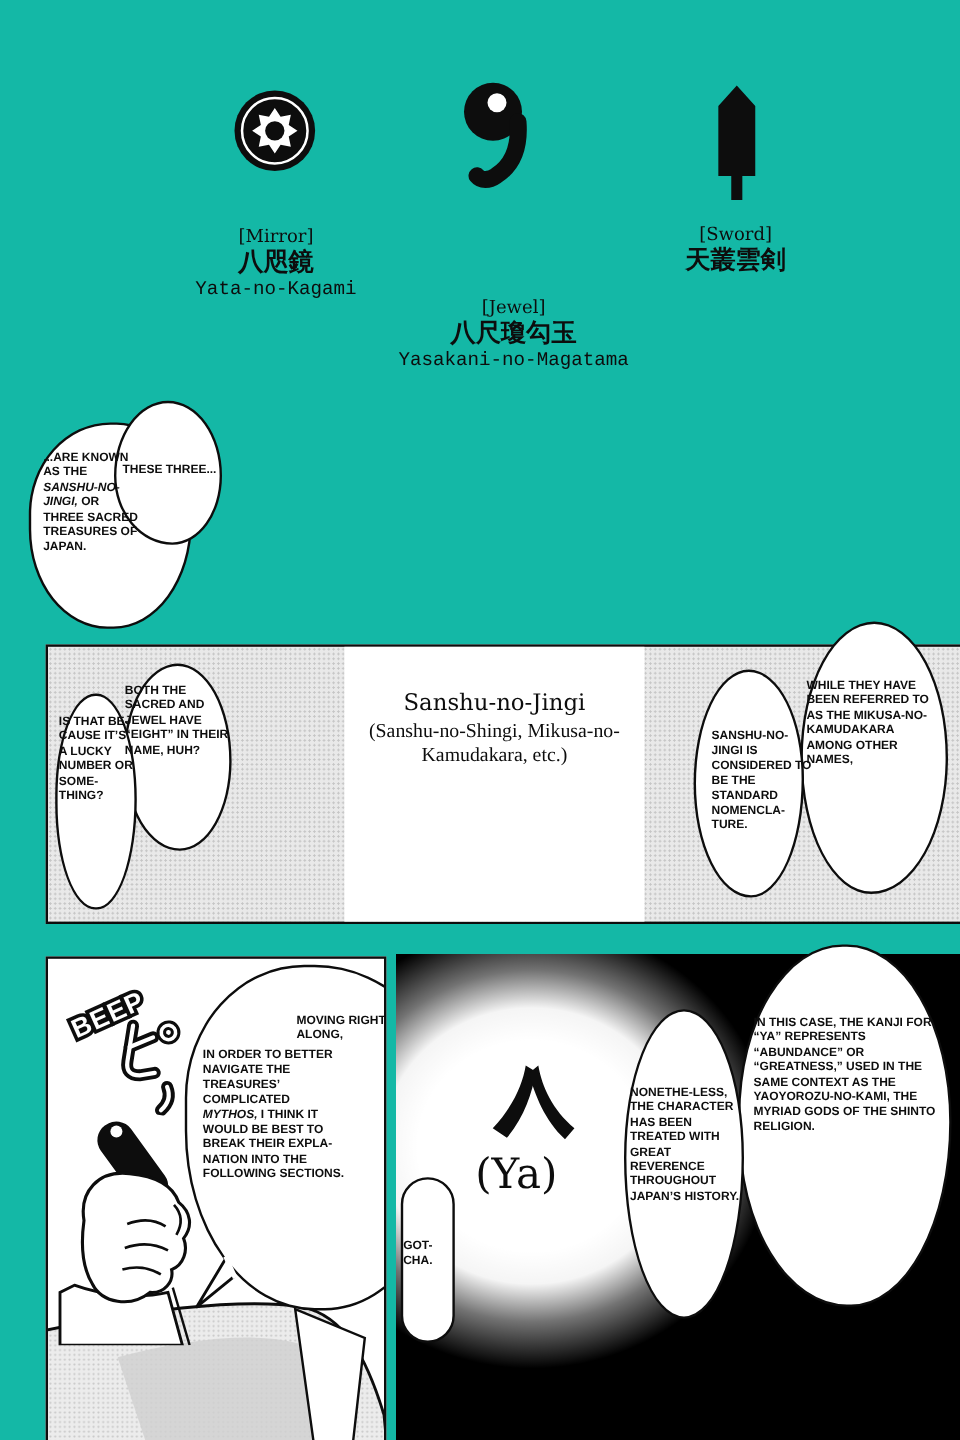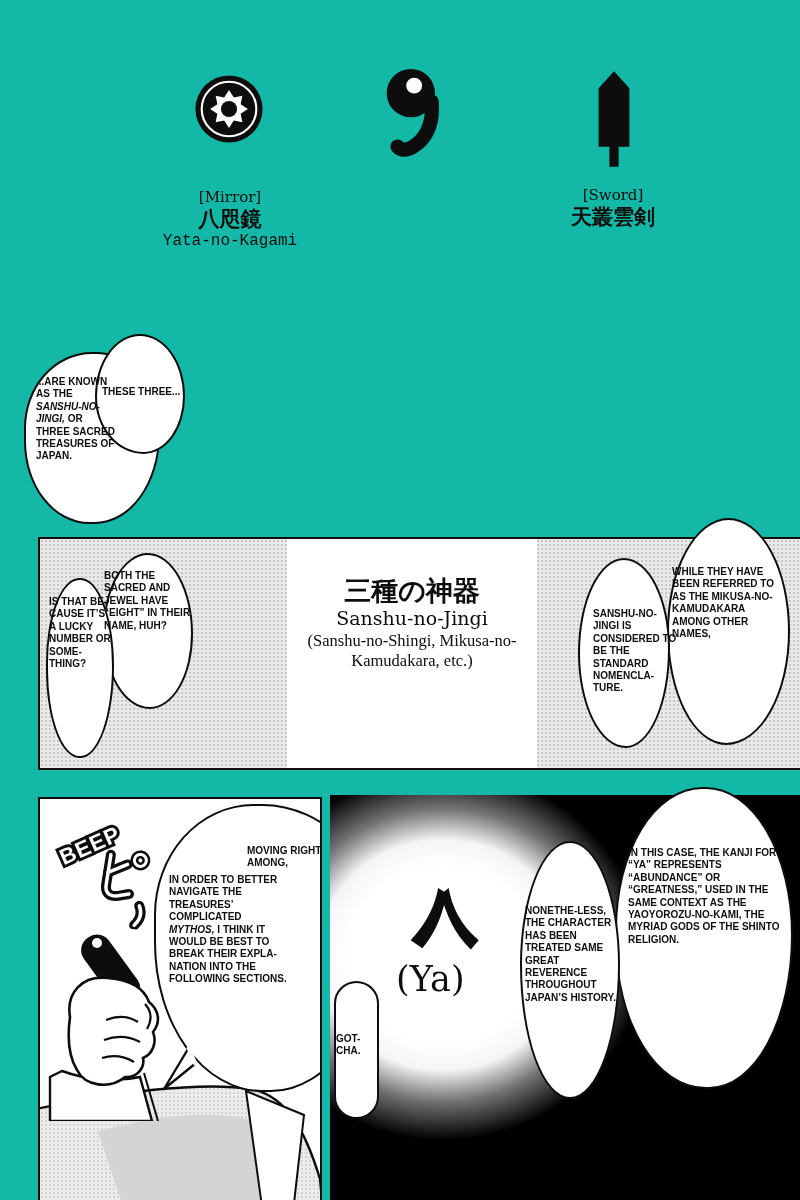--- a/index.html
+++ b/index.html
@@ -43,20 +43,25 @@
     <div class="lbl-bracket">[Mirror]</div>
     <div class="lbl-kanji">八咫鏡</div>
     <div class="lbl-romaji">Yata-no-Kagami</div>
   </div>
 
   <svg class="abs" style="left:380px;top:62px;" width="60" height="104" viewBox="0 0 72 110" aria-label="八尺瓊勾玉">
     <circle cx="37" cy="30" r="29" fill="#0d0d0d"></circle>
     <path d="M 62 40 C 64 66 56 84 40 94 C 33 99 25 99 21 94" fill="none" stroke="#0d0d0d" stroke-width="17" stroke-linecap="round"></path>
     <circle cx="41" cy="21" r="9.5" fill="#fff"></circle>
   </svg>
+  <div class="lblgroup" style="left:303px;top:247px;width:250px;">
+    <div class="lbl-bracket">[Jewel]</div>
+    <div class="lbl-kanji">八尺瓊勾玉</div>
+    <div class="lbl-romaji">Yasakani-no-Magatama</div>
+  </div>
 
   <svg class="abs" style="left:594px;top:60px;" width="40" height="118" viewBox="0 0 52 128" aria-label="天叢雲剣">
     <path d="M26 2 L46 24 L46 100 L32 100 L32 126 L20 126 L20 100 L6 100 L6 24 Z" fill="#0d0d0d"></path>
   </svg>
   <div class="lblgroup" style="left:488px;top:186px;width:250px;">
     <div class="lbl-bracket">[Sword]</div>
     <div class="lbl-kanji">天叢雲剣</div>
   </div>
 
   <div class="bubble" style="left:24px;top:352px;width:136px;height:172px;z-index:1;
@@ -64,21 +69,20 @@
   <div class="bubble" style="left:95px;top:334px;width:90px;height:120px;z-index:2;
               border-radius:50% 50% 46% 54% / 52% 52% 48% 48%;"></div>
   <div class="bt" style="left:102px;top:386px;width:80px;">THESE THREE...</div>
   <div class="bt" style="left:36px;top:376px;width:80px;">
     <span>...ARE KNOWN AS THE </span><i>SANSHU-NO-JINGI,</i><span> OR THREE SACRED TREASURES OF JAPAN.</span>
   </div>
 
   <div class="panel tone" style="left:38px;top:537px;width:766px;height:233px;">
     <div class="abs" style="left:247px;top:0;width:250px;height:100%;background:#fff;"></div>
     <div class="abs" style="left:252px;top:36px;width:240px;text-align:center;z-index:2;">
-      <div class="title-kanji">三種の神器</div>
       <div class="title-romaji">Sanshu-no-Jingi</div>
       <div class="title-alt">(Sanshu-no-Shingi, Mikusa-no-Kamudakara, etc.)</div>
     </div>
   </div>
 
   <div class="bubble" style="left:103px;top:553px;width:90px;height:156px;z-index:2;
               border-radius:50% 50% 48% 52% / 50% 52% 48% 50%;"></div>
   <div class="bubble" style="left:46px;top:578px;width:68px;height:180px;z-index:3;
               border-radius:50% 50% 50% 50% / 48% 50% 52% 50%;"></div>
   <div class="bt" style="left:104px;top:570px;width:88px;">BOTH THE SACRED AND JEWEL HAVE “EIGHT” IN THEIR NAME, HUH?</div>
@@ -140,21 +144,21 @@
       </g>
       <circle cx="48" cy="11" r="6" fill="none" stroke="#ffffff" stroke-width="3"></circle>
     </svg>
 
     <div class="bubble" style="left:114px;top:5px;width:225px;height:288px;z-index:3;
                 border-radius:46% 54% 50% 50% / 40% 46% 58% 54%;"></div>
     <svg class="abs" style="left:118px;top:248px;z-index:3;" width="40" height="44" viewBox="0 0 40 44">
       <path d="M 30 2 L 6 42 L 38 16" fill="#fff" stroke="#0d0d0d" stroke-width="2.4" stroke-linejoin="round"></path>
       <path d="M 30 0 L 38 18" stroke="#fff" stroke-width="4"></path>
     </svg>
-    <div class="bt" style="left:207px;top:46px;width:76px;">MOVING RIGHT AMONG,</div>
+    <div class="bt" style="left:207px;top:46px;width:76px;">MOVING RIGHT ALONG,</div>
     <div class="bt" style="left:129px;top:75px;width:118px;">
       <span>IN ORDER TO BETTER NAVIGATE THE TREASURES’ COMPLICATED </span><i>MYTHOS,</i><span> I THINK IT WOULD BE BEST TO BREAK THEIR EXPLA-NATION INTO THE FOLLOWING SECTIONS.</span>
     </div>
   </div>
 
   <div class="abs" style="left:330px;top:795px;width:470px;height:405px;background:#000;overflow:visible;">
     <div class="glow" style="z-index:1;"></div>
 
     <svg class="abs" style="left:78px;top:88px;z-index:2;" width="72" height="74" viewBox="0 0 110 110" aria-label="八">
       <path d="M 46 6 C 42 30 30 58 4 86 L 22 98 C 44 72 54 42 59 14 Z" fill="#0d0d0d"></path>
@@ -162,17 +166,17 @@
     </svg>
     <div class="abs serif" style="left:66px;top:164px;width:100px;text-align:left;font-size:35px;z-index:2;">(Ya)</div>
 
     <div class="bubble" style="left:4px;top:186px;width:45px;height:138px;z-index:3;border-radius:24px;"></div>
     <div class="bt" style="left:6px;top:238px;width:41px;">GOT-CHA.</div>
 
     <div class="bubble" style="left:285px;top:-8px;width:178px;height:302px;z-index:3;
                 border-radius:50% 50% 48% 52% / 48% 50% 52% 50%;"></div>
     <div class="bubble" style="left:190px;top:46px;width:100px;height:258px;z-index:4;
                 border-radius:50% 50% 50% 50% / 48% 48% 52% 52%;"></div>
-    <div class="bt" style="left:195px;top:110px;width:92px;z-index:9;">NONETHE-LESS, THE CHARACTER HAS BEEN TREATED SAME GREAT REVERENCE THROUGHOUT JAPAN’S HISTORY.</div>
+    <div class="bt" style="left:195px;top:110px;width:92px;z-index:9;">NONETHE-LESS, THE CHARACTER HAS BEEN TREATED WITH GREAT REVERENCE THROUGHOUT JAPAN’S HISTORY.</div>
     <div class="bt" style="left:298px;top:52px;width:152px;z-index:9;">IN THIS CASE, THE KANJI FOR “YA” REPRESENTS “ABUNDANCE” OR “GREATNESS,” USED IN THE SAME CONTEXT AS THE YAOYOROZU-NO-KAMI, THE MYRIAD GODS OF THE SHINTO RELIGION.</div>
   </div>
 
 </div>
 
 </body></html>

